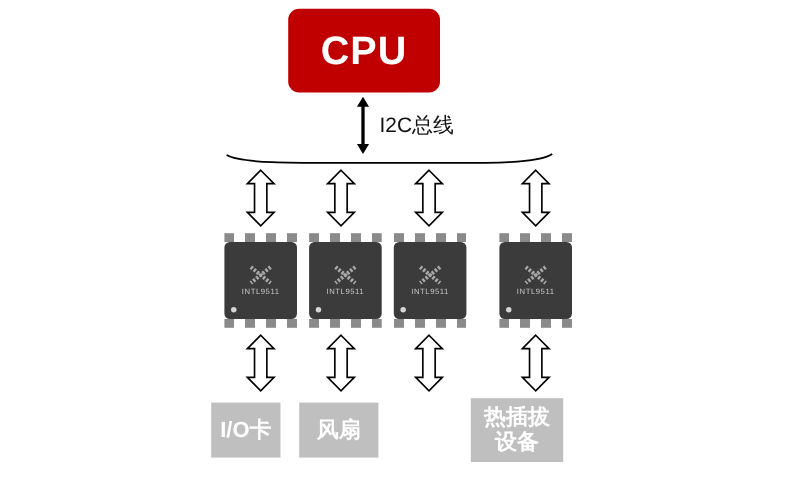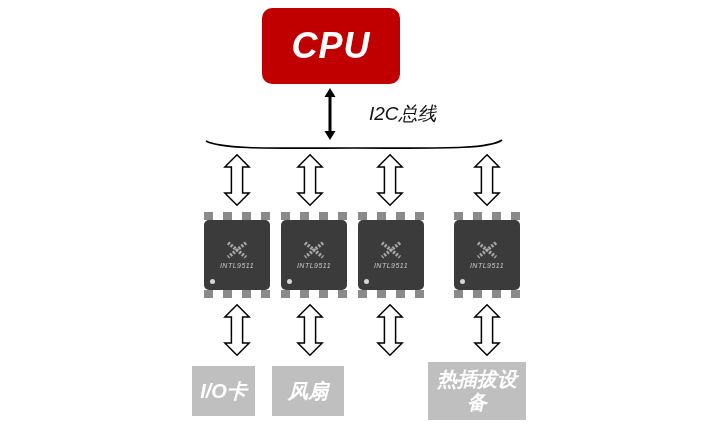--- a/index.html
+++ b/index.html
@@ -1,30 +1,29 @@
 <!DOCTYPE html>
 <html><head>
 <meta charset="utf-8">
 <style>
   html,body{margin:0;padding:0;background:#fff;}
   #stage{
     position:relative;width:720px;height:440px;background:#fff;overflow:hidden;
     font-family:"Liberation Sans","DejaVu Sans",sans-serif;
-    font-style:italic;
   }
   
   .cpu{
     position:absolute;left:262px;top:8px;width:138px;height:76px;
     background:#C00000;border-radius:10px;
     display:flex;align-items:center;justify-content:center;
   }
   .cpu span{color:#fff;font-weight:bold;font-size:36px;letter-spacing:1px;}
   
   .i2c-arrow{position:absolute;left:323px;top:88px;width:14px;height:52px;}
-  .i2c-label{position:absolute;left:345px;top:101px;font-size:19px;color:#111;margin-left:24px;}
+  .i2c-label{position:absolute;left:345px;top:101px;font-size:19px;color:#111;}
   
   .bus-line{position:absolute;left:204px;top:137px;width:300px;height:18px;}
   
   .blk-arrow{position:absolute;width:28px;height:58px;}
   .a-t1{left:223px;top:151px;}
   .a-t2{left:296px;top:151px;}
   .a-t3{left:376px;top:151px;}
   .a-t4{left:473px;top:151px;}
   .a-b1{left:223px;top:302px;height:56px;}
   .a-b2{left:296px;top:302px;height:56px;}
@@ -44,21 +43,21 @@
   .chip-label{color:#c9c9c9;font-size:7px;letter-spacing:.5px;line-height:1;}
   .chip-dot{position:absolute;left:6px;bottom:6px;width:5px;height:5px;border-radius:50%;background:#d6d6d6;}
   
   .device{
     position:absolute;background:#BFBFBF;color:#fff;font-weight:bold;font-size:20px;
     display:flex;align-items:center;justify-content:center;text-align:center;line-height:1.15;
   }
   .d1{left:192px;top:366px;width:63px;height:50px;}
   .d2{left:272px;top:366px;width:72px;height:50px;}
   .d3{left:348px;top:366px;width:76px;height:50px;}
-  .d4{left:428px;top:362px;width:98px;height:58px;padding:2px 6px;box-sizing:border-box;}
+  .d4{left:428px;top:362px;width:84px;height:58px;padding:2px 6px;box-sizing:border-box;}
 </style>
 </head>
 <body>
 
 <div id="stage">
 
   <div class="cpu">
     <span>CPU</span>
   </div>
 

